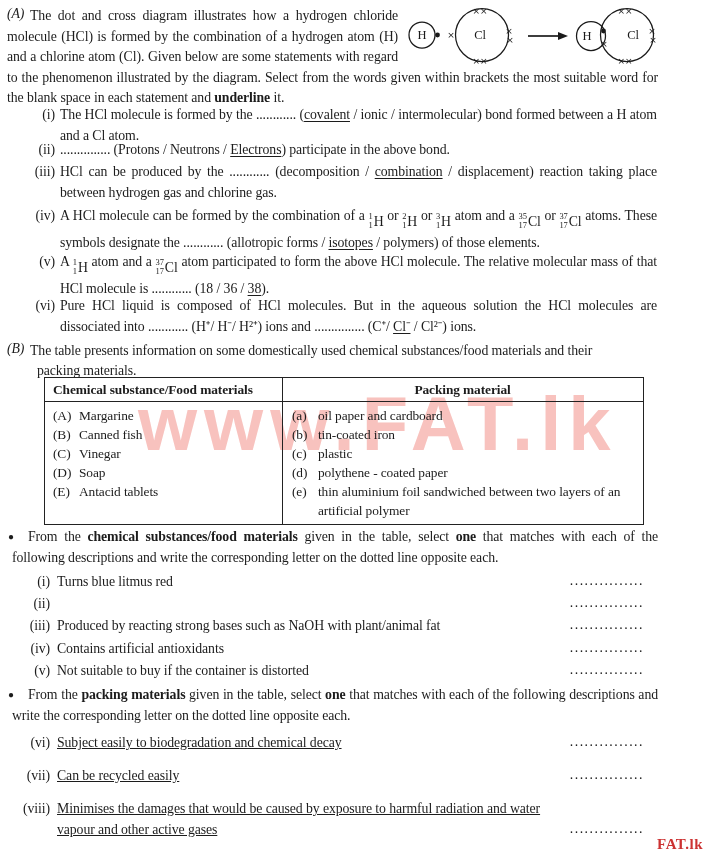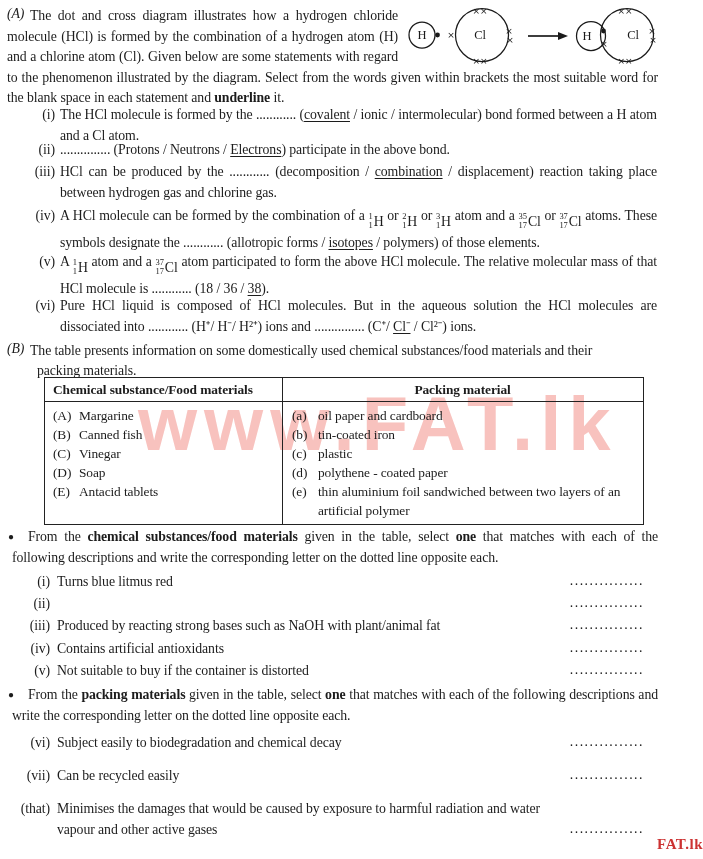--- a/index.html
+++ b/index.html
@@ -44,21 +44,21 @@
   .ctext{flex:1;}
   
   .bullet{left:8px;right:45px;}
   .bmark{float:left;width:20px;font-size:10px;line-height:21px;}
   .bintro{margin-left:4px;text-align:justify;line-height:21px;}
   .qrows{margin-top:3px;margin-left:12px;}
   .qrow{position:relative;display:flex;line-height:22.2px;padding-right:75px;}
   .b2 .qrow{line-height:21px;margin-bottom:12px;}
   .qnum{width:30px;text-align:right;padding-right:7px;flex-shrink:0;}
   .qtext{}
-  .b2 .qtext{max-width:490px;}
+  .b2 .qtext{max-width:490px;text-decoration:underline;}
   .qdots{position:absolute;right:14px;bottom:1px;letter-spacing:1.5px;}
   
   .watermark{position:absolute;top:380px;left:138px;font-family:Liberation Sans, sans-serif;
     font-weight:700;font-size:76px;letter-spacing:7px;color:#f6b3ae;opacity:.8;
     mix-blend-mode:multiply;pointer-events:none;white-space:nowrap;text-align:right;}
   .footer{position:absolute;top:836px;left:0;width:100%;text-align:right;
     color:#cc3333;font-weight:bold;font-size:15px;letter-spacing:.5px;}
 </style>
 </head>
 <body>
@@ -276,20 +276,20 @@
       <span class="qnum">(vi)</span>
       <span class="qtext">Subject easily to biodegradation and chemical decay</span>
       <span class="qdots">...............</span>
     </div>
     <div class="qrow">
       <span class="qnum">(vii)</span>
       <span class="qtext">Can be recycled easily</span>
       <span class="qdots">...............</span>
     </div>
     <div class="qrow">
-      <span class="qnum">(that)</span>
+      <span class="qnum">(viii)</span>
       <span class="qtext">Minimises the damages that would be caused by exposure to harmful radiation and water vapour and other active gases</span>
       <span class="qdots">...............</span>
     </div>
   </div>
 </section>
 
 <div class="footer">FAT.lk</div>
 
 </body></html>

